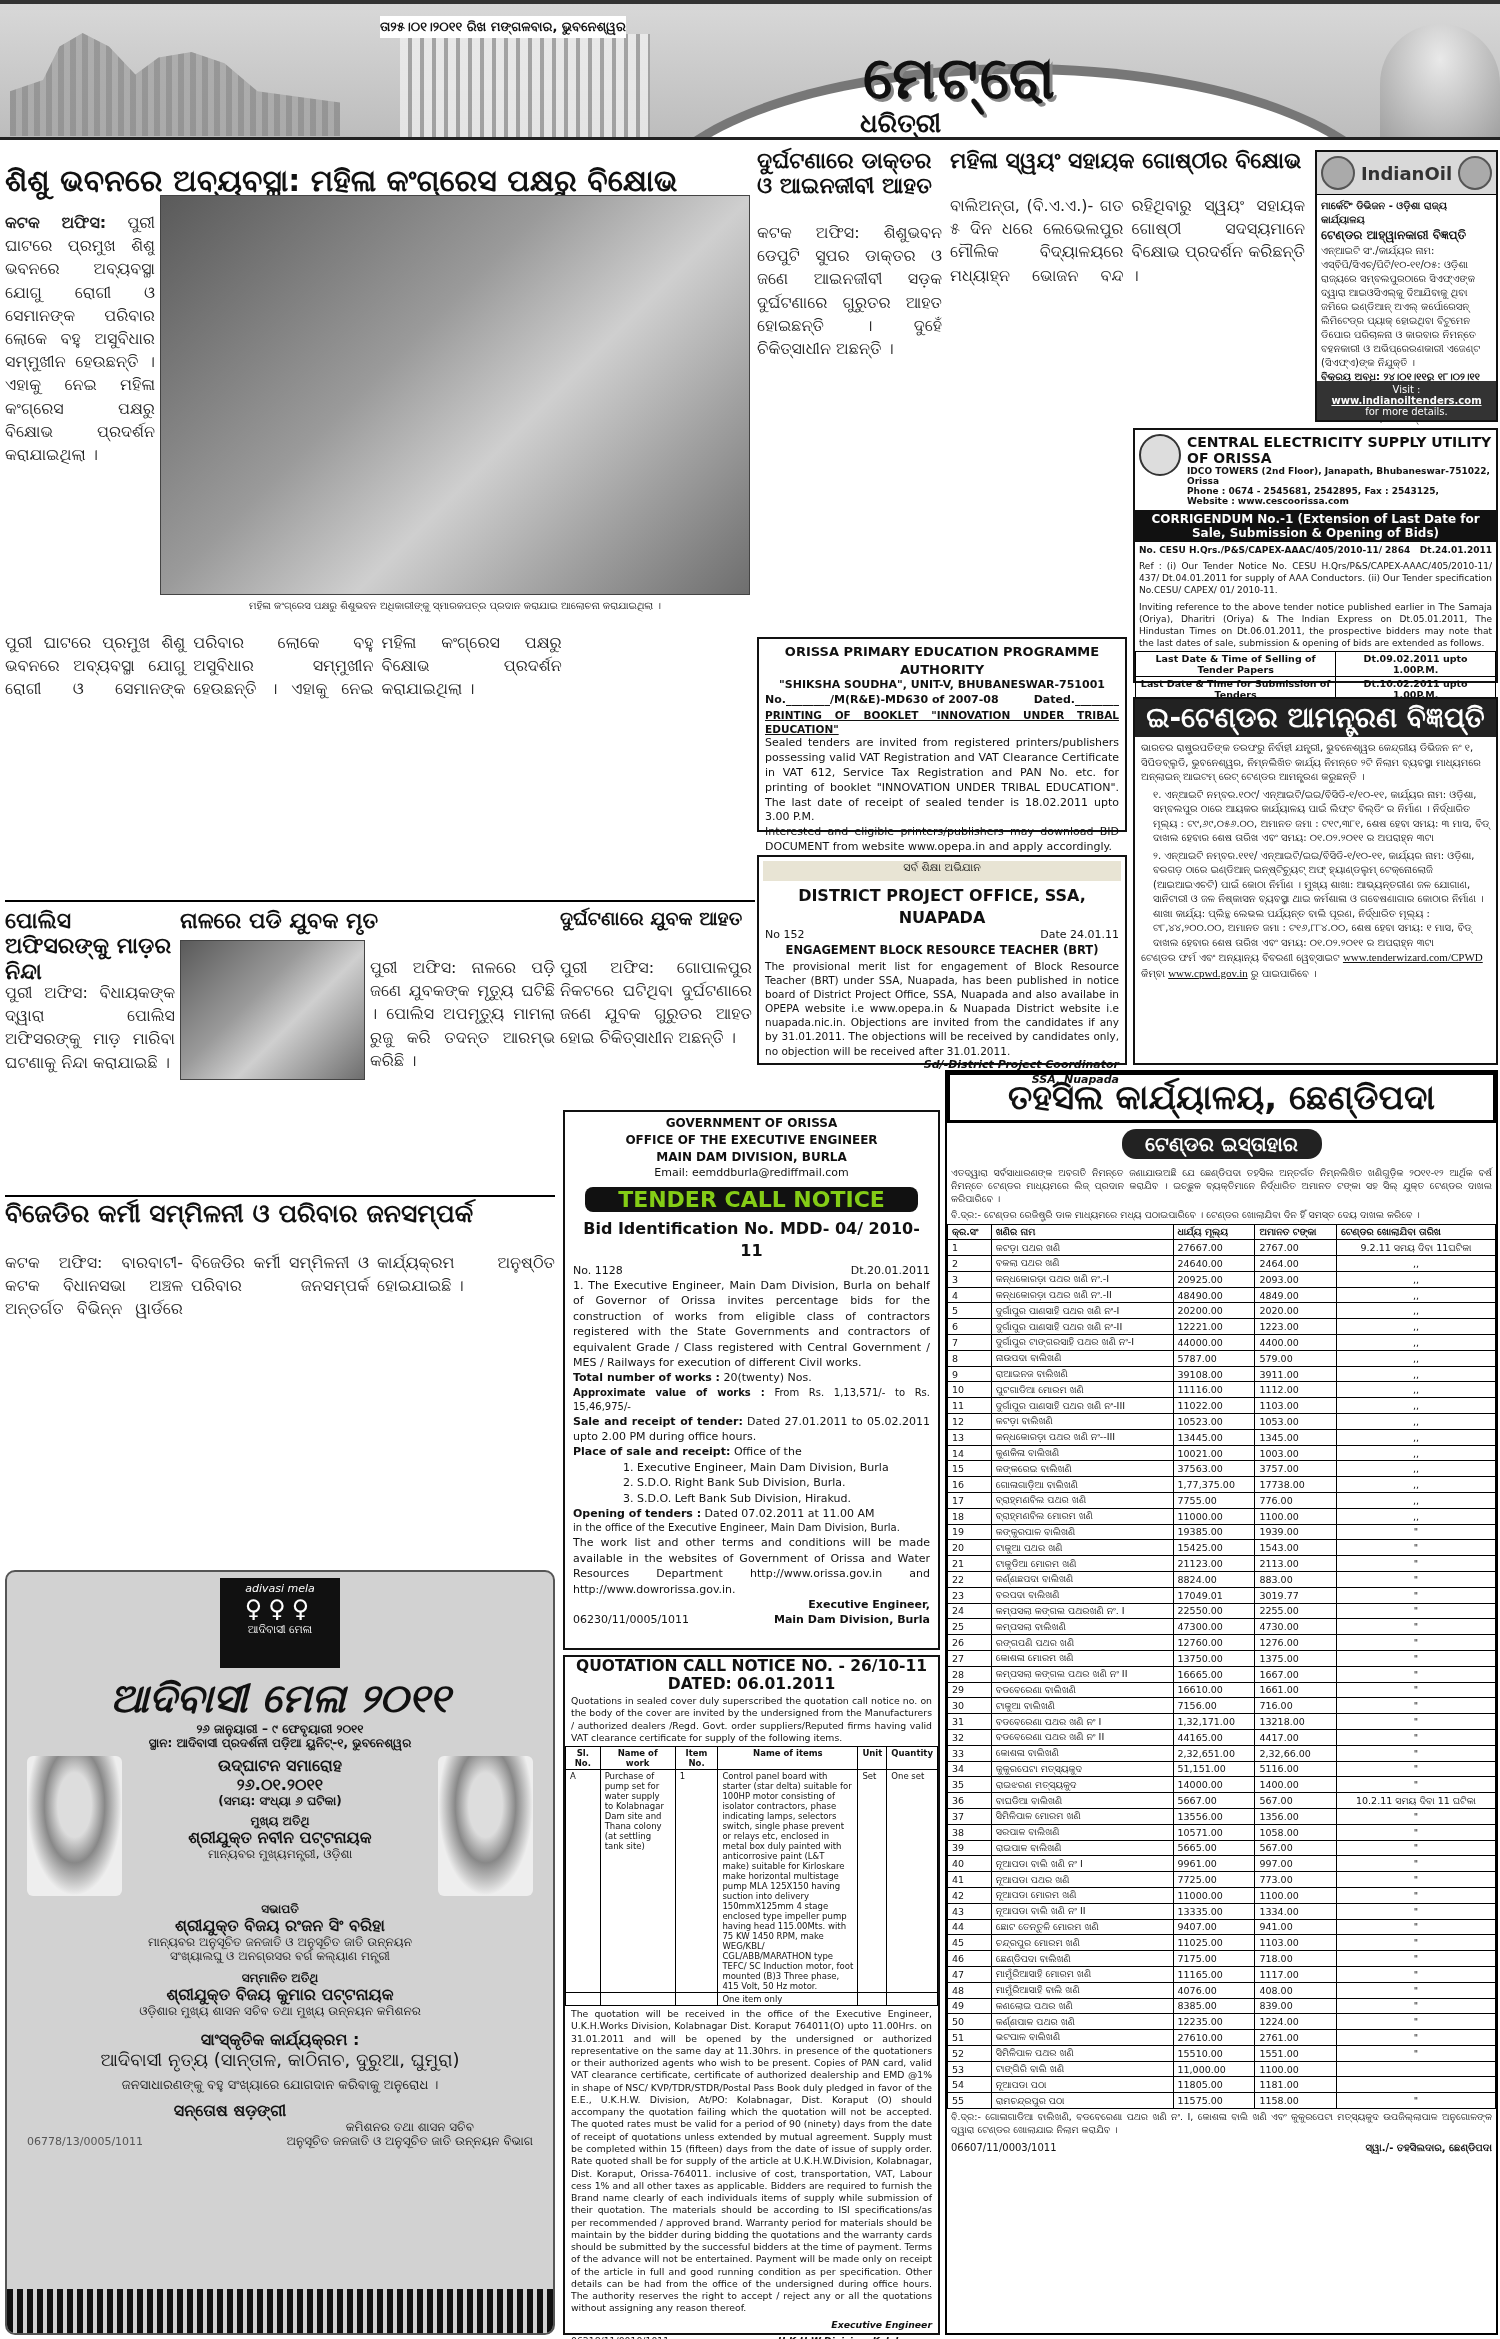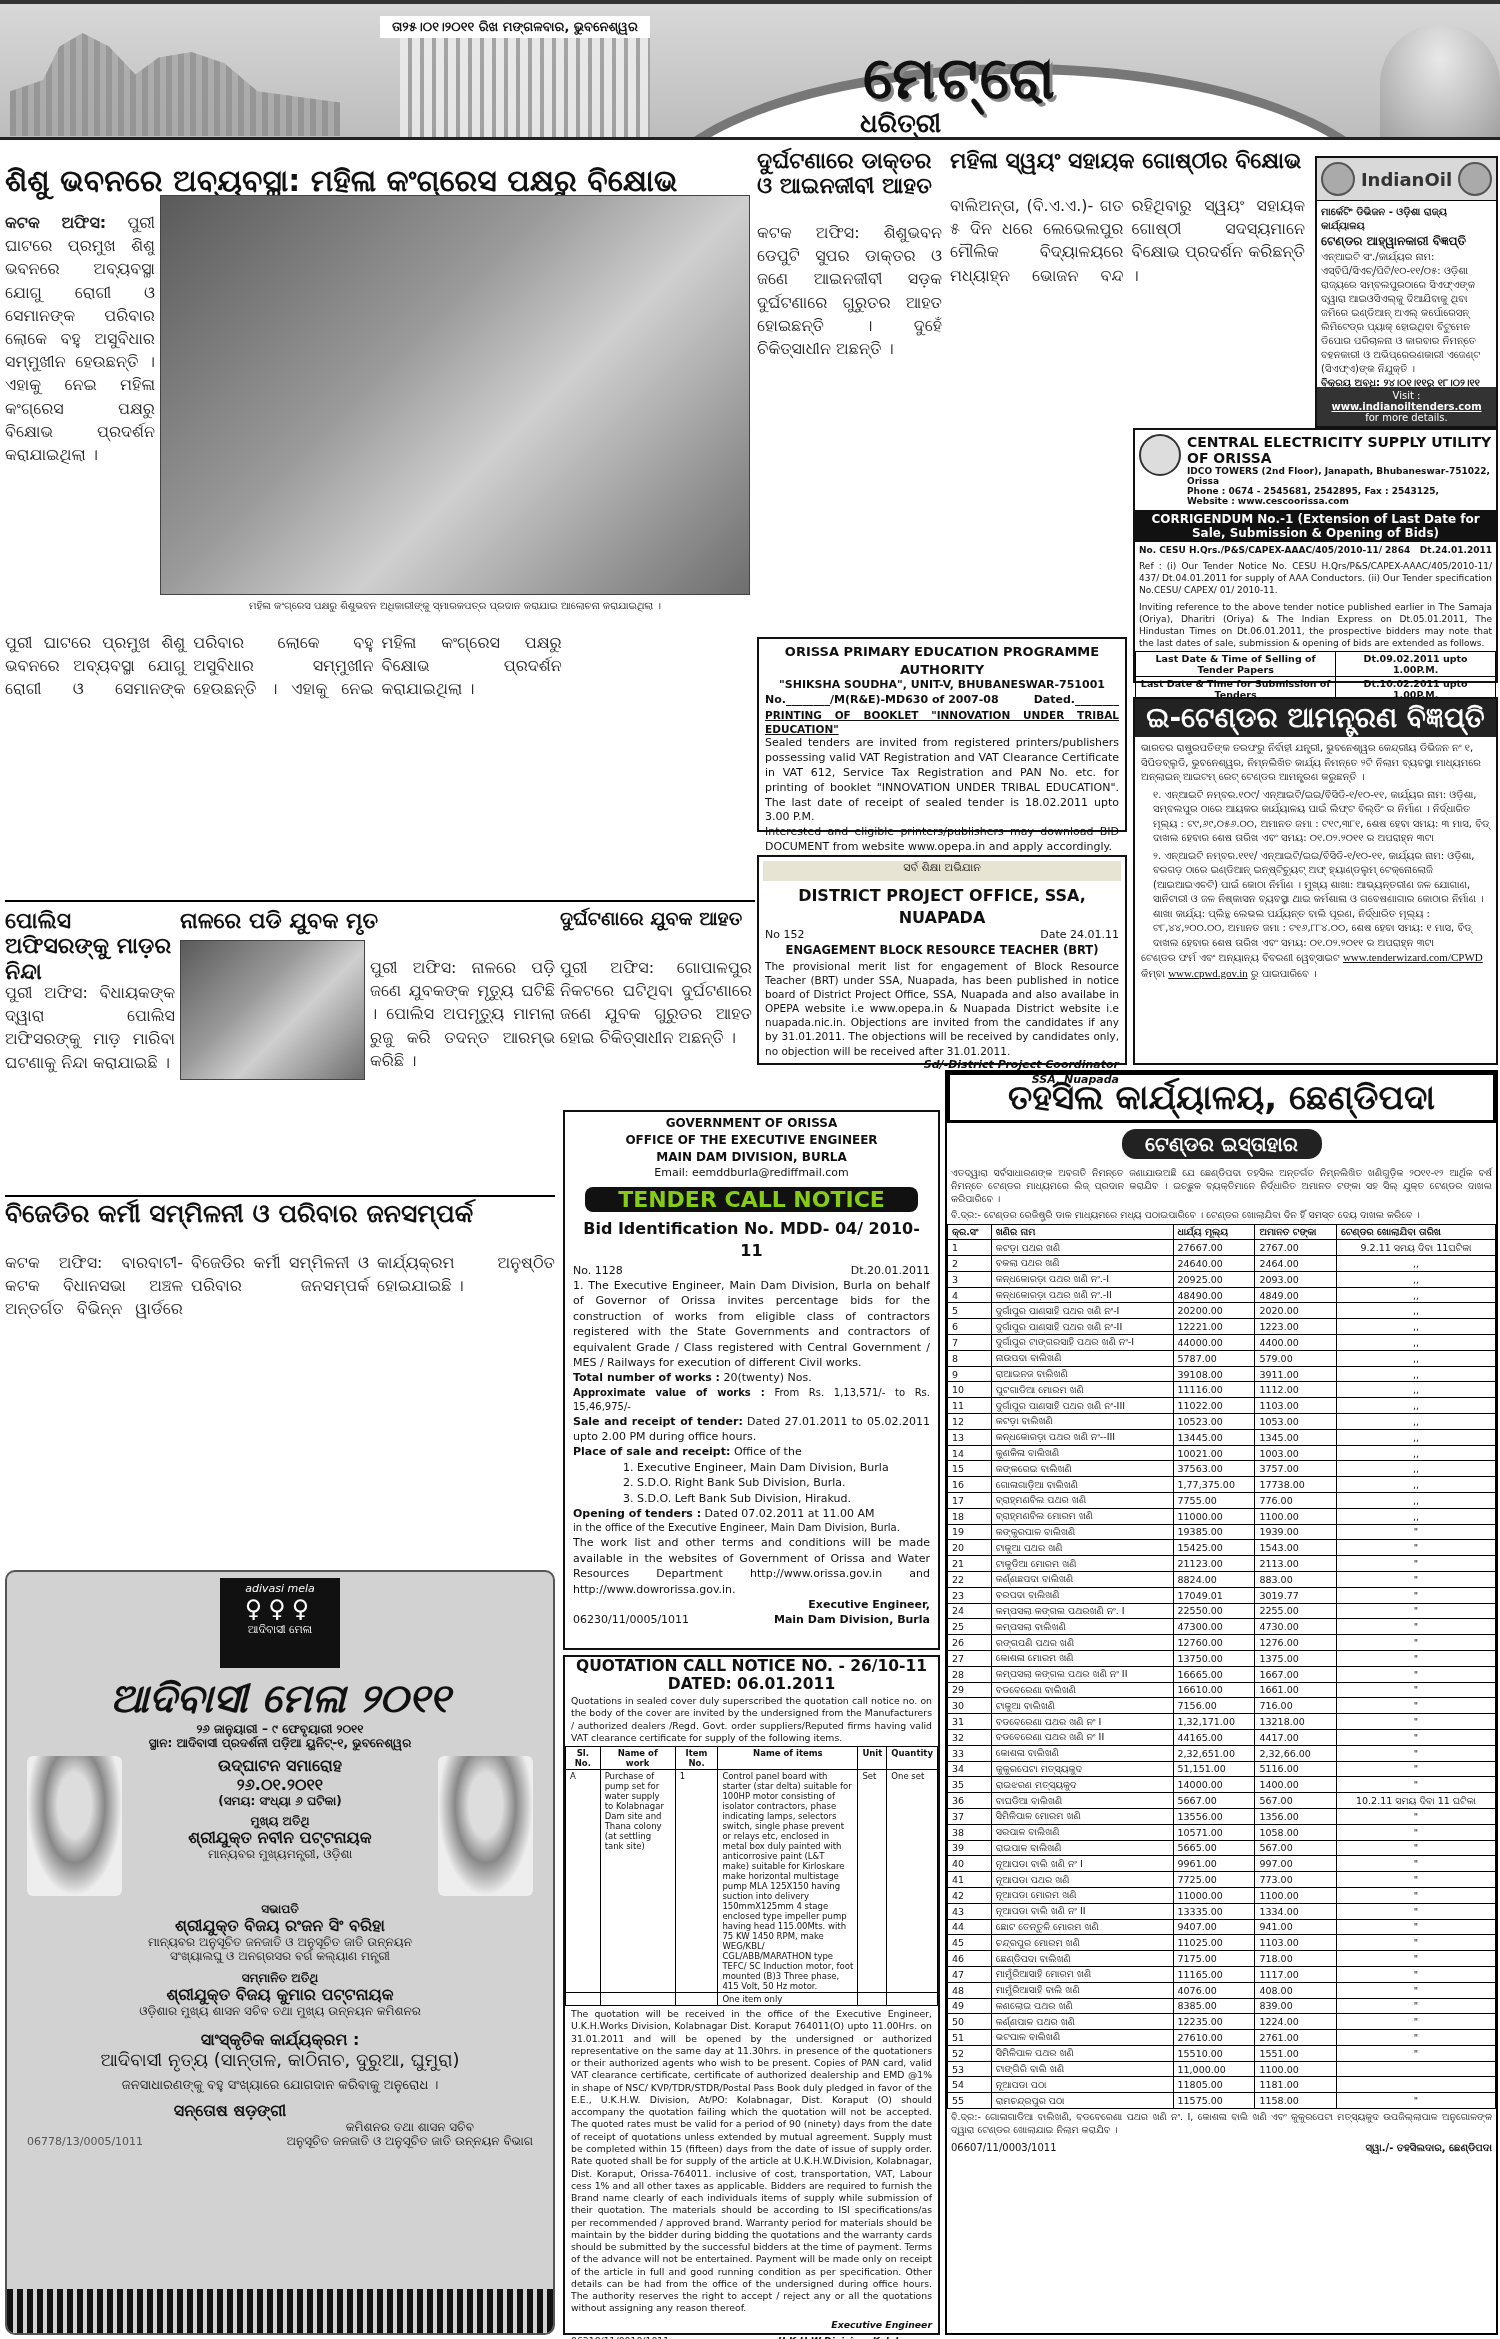--- a/index.html
+++ b/index.html
@@ -3,21 +3,21 @@
 <meta charset="utf-8">
 <style>
   * { box-sizing: border-box; margin: 0; padding: 0; }
   body { width: 1500px; height: 2339px; background: #fff; font-family: "DejaVu Sans", sans-serif; color: #111; position: relative; overflow: hidden; }
   .abs { position: absolute; }
   .masthead { left: 0; top: 0; width: 1500px; height: 140px; background: linear-gradient(180deg,#d8d8d8,#bdbdbd); border-top: 4px solid #333; border-bottom: 3px solid #222; overflow: hidden; }
   .temple { left: 10px; top: 20px; width: 330px; height: 112px; background: repeating-linear-gradient(90deg,#8a8a8a 0 6px,#a5a5a5 6px 12px); clip-path: polygon(0 100%,0 60%,10% 50%,15% 20%,22% 8%,30% 20%,38% 45%,45% 30%,55% 25%,65% 35%,75% 60%,100% 70%,100% 100%); opacity: .8; }
   .building { left: 400px; top: 30px; width: 250px; height: 105px; background: repeating-linear-gradient(90deg,#eee 0 8px,#999 8px 12px); opacity: .8; }
   .dome { left: 1380px; top: 20px; width: 120px; height: 118px; background: radial-gradient(ellipse at 50% 30%,#eee,#999); border-radius: 60px 60px 0 0; opacity: .85; }
   .arc { left: 640px; top: 60px; width: 760px; height: 300px; border-radius: 50%; border: 10px solid #777; border-bottom: none; background: #fff; }
-  .dateline { left: 380px; top: 12px; background: #fff; padding: 3px 12px; font-size: 13px; font-weight: bold; }
+  .dateline { left: 380px; top: 12px; background: #fff; padding: 3px 0; font-size: 13px; font-weight: bold; }
   .logo { left: 780px; top: 40px; width: 360px; text-align: center; font-size: 58px; font-weight: bold; letter-spacing: 2px; text-shadow: 3px 3px 0 #888; }
   .logo-sub { left: 860px; top: 104px; font-size: 26px; font-weight: bold; }
 
   .h1 { font-weight: bold; font-size: 30px; line-height: 1.1; }
   .h2 { font-weight: bold; font-size: 22px; line-height: 1.15; }
   .body-text { font-size: 16px; line-height: 1.45; text-align: justify; color: #222; margin-top: 16px; }
   .photo { background: linear-gradient(135deg,#5a5a5a,#9a9a9a 40%,#cfcfcf 60%,#6e6e6e); border: 1px solid #444; }
   .caption { font-size: 10px; text-align: center; padding: 2px; }
   .rule-h { background: #000; height: 2px; }
 
@@ -89,21 +89,21 @@
 <div class="abs photo" style="left:160px;top:195px;width:590px;height:400px;"></div>
 <div class="abs caption" style="left:160px;top:598px;width:590px;">ମହିଳା କଂଗ୍ରେସ ପକ୍ଷରୁ ଶିଶୁଭବନ ଅଧିକାରୀଙ୍କୁ ସ୍ମାରକପତ୍ର ପ୍ରଦାନ କରାଯାଇ ଆଲୋଚନା କରାଯାଇଥିଲା ।</div>
 <div class="abs body-text" style="left:5px;top:615px;width:745px;height:280px;overflow:hidden;column-count:4;column-gap:8px;">ପୁରୀ ଘାଟରେ ପ୍ରମୁଖ ଶିଶୁ ଭବନରେ ଅବ୍ୟବସ୍ଥା ଯୋଗୁ ରୋଗୀ ଓ ସେମାନଙ୍କ ପରିବାର ଲୋକେ ବହୁ ଅସୁବିଧାର ସମ୍ମୁଖୀନ ହେଉଛନ୍ତି । ଏହାକୁ ନେଇ ମହିଳା କଂଗ୍ରେସ ପକ୍ଷରୁ ବିକ୍ଷୋଭ ପ୍ରଦର୍ଶନ କରାଯାଇଥିଲା ।</div>
 
 <div class="abs h2" style="left:757px;top:148px;width:190px;">ଦୁର୍ଘଟଣାରେ ଡାକ୍ତର ଓ ଆଇନଜୀବୀ ଆହତ</div>
 <div class="abs body-text" style="left:757px;top:205px;width:185px;height:425px;overflow:hidden;">କଟକ ଅଫିସ: ଶିଶୁଭବନ ଡେପୁଟି ସୁପର ଡାକ୍ତର ଓ ଜଣେ ଆଇନଜୀବୀ ସଡ଼କ ଦୁର୍ଘଟଣାରେ ଗୁରୁତର ଆହତ ହୋଇଛନ୍ତି । ଦୁହେଁ ଚିକିତ୍ସାଧୀନ ଅଛନ୍ତି ।</div>
 
 <div class="abs h2" style="left:950px;top:148px;width:360px;">ମହିଳା ସ୍ୱୟଂ ସହାୟକ ଗୋଷ୍ଠୀର ବିକ୍ଷୋଭ</div>
 <div class="abs body-text" style="left:950px;top:178px;width:355px;height:455px;overflow:hidden;column-count:2;column-gap:8px;">ବାଲିଅନ୍ତା, (ବି.ଏ.ଏ.)- ଗତ ୫ ଦିନ ଧରେ ଲେଭେଲପୁର ମୌଲିକ ବିଦ୍ୟାଳୟରେ ମଧ୍ୟାହ୍ନ ଭୋଜନ ବନ୍ଦ ରହିଥିବାରୁ ସ୍ୱୟଂ ସହାୟକ ଗୋଷ୍ଠୀ ସଦସ୍ୟମାନେ ବିକ୍ଷୋଭ ପ୍ରଦର୍ଶନ କରିଛନ୍ତି ।</div>
 
-<div class="abs box" style="left:1315px;top:156px;width:183px;height:272px;">
+<div class="abs box" style="left:1315px;top:150px;width:183px;height:272px;">
   <div class="io-head">
     <span class="io-logo"></span>
     <span class="io-title">IndianOil</span>
     <span class="io-logo"></span>
   </div>
   <div class="io-body">
     <div style="font-weight:bold;">ମାର୍କେଟିଂ ଡିଭିଜନ - ଓଡ଼ିଶା ରାଜ୍ୟ କାର୍ଯ୍ୟାଳୟ</div>
     <div style="font-weight:bold;font-size:12px;">ଟେଣ୍ଡର ଆହ୍ୱାନକାରୀ ବିଜ୍ଞପ୍ତି</div>
     <div style="font-weight:normal;">ଏନ୍ଆଇଟି ସଂ./କାର୍ଯ୍ୟର ନାମ:</div>
     <div>ଏସ୍‌ବିପି/ସିଏଚ୍/ପିଟି/୧୦-୧୧/୦୫: ଓଡ଼ିଶା ରାଜ୍ୟରେ ସମ୍ବଲପୁରଠାରେ ସିଏଫ୍ଏଙ୍କ ଦ୍ୱାରା ଆଇଓସିଏଲ୍‌କୁ ଦିଆଯିବାକୁ ଥିବା ଜମିରେ ଇଣ୍ଡିଆନ୍ ଅଏଲ୍ କର୍ପୋରେସନ୍ ଲିମିଟେଡ୍‌ର ପ୍ୟାକ୍ ହୋଇଥିବା ବିଟୁମେନ ଡିପୋର ପରିଚାଳନା ଓ କାରବାର ନିମନ୍ତେ ବହନକାରୀ ଓ ଅଭିପ୍ରେରଣକାରୀ ଏଜେଣ୍ଟ (ସିଏଫ୍ଏ)ଙ୍କ ନିଯୁକ୍ତି ।</div>

